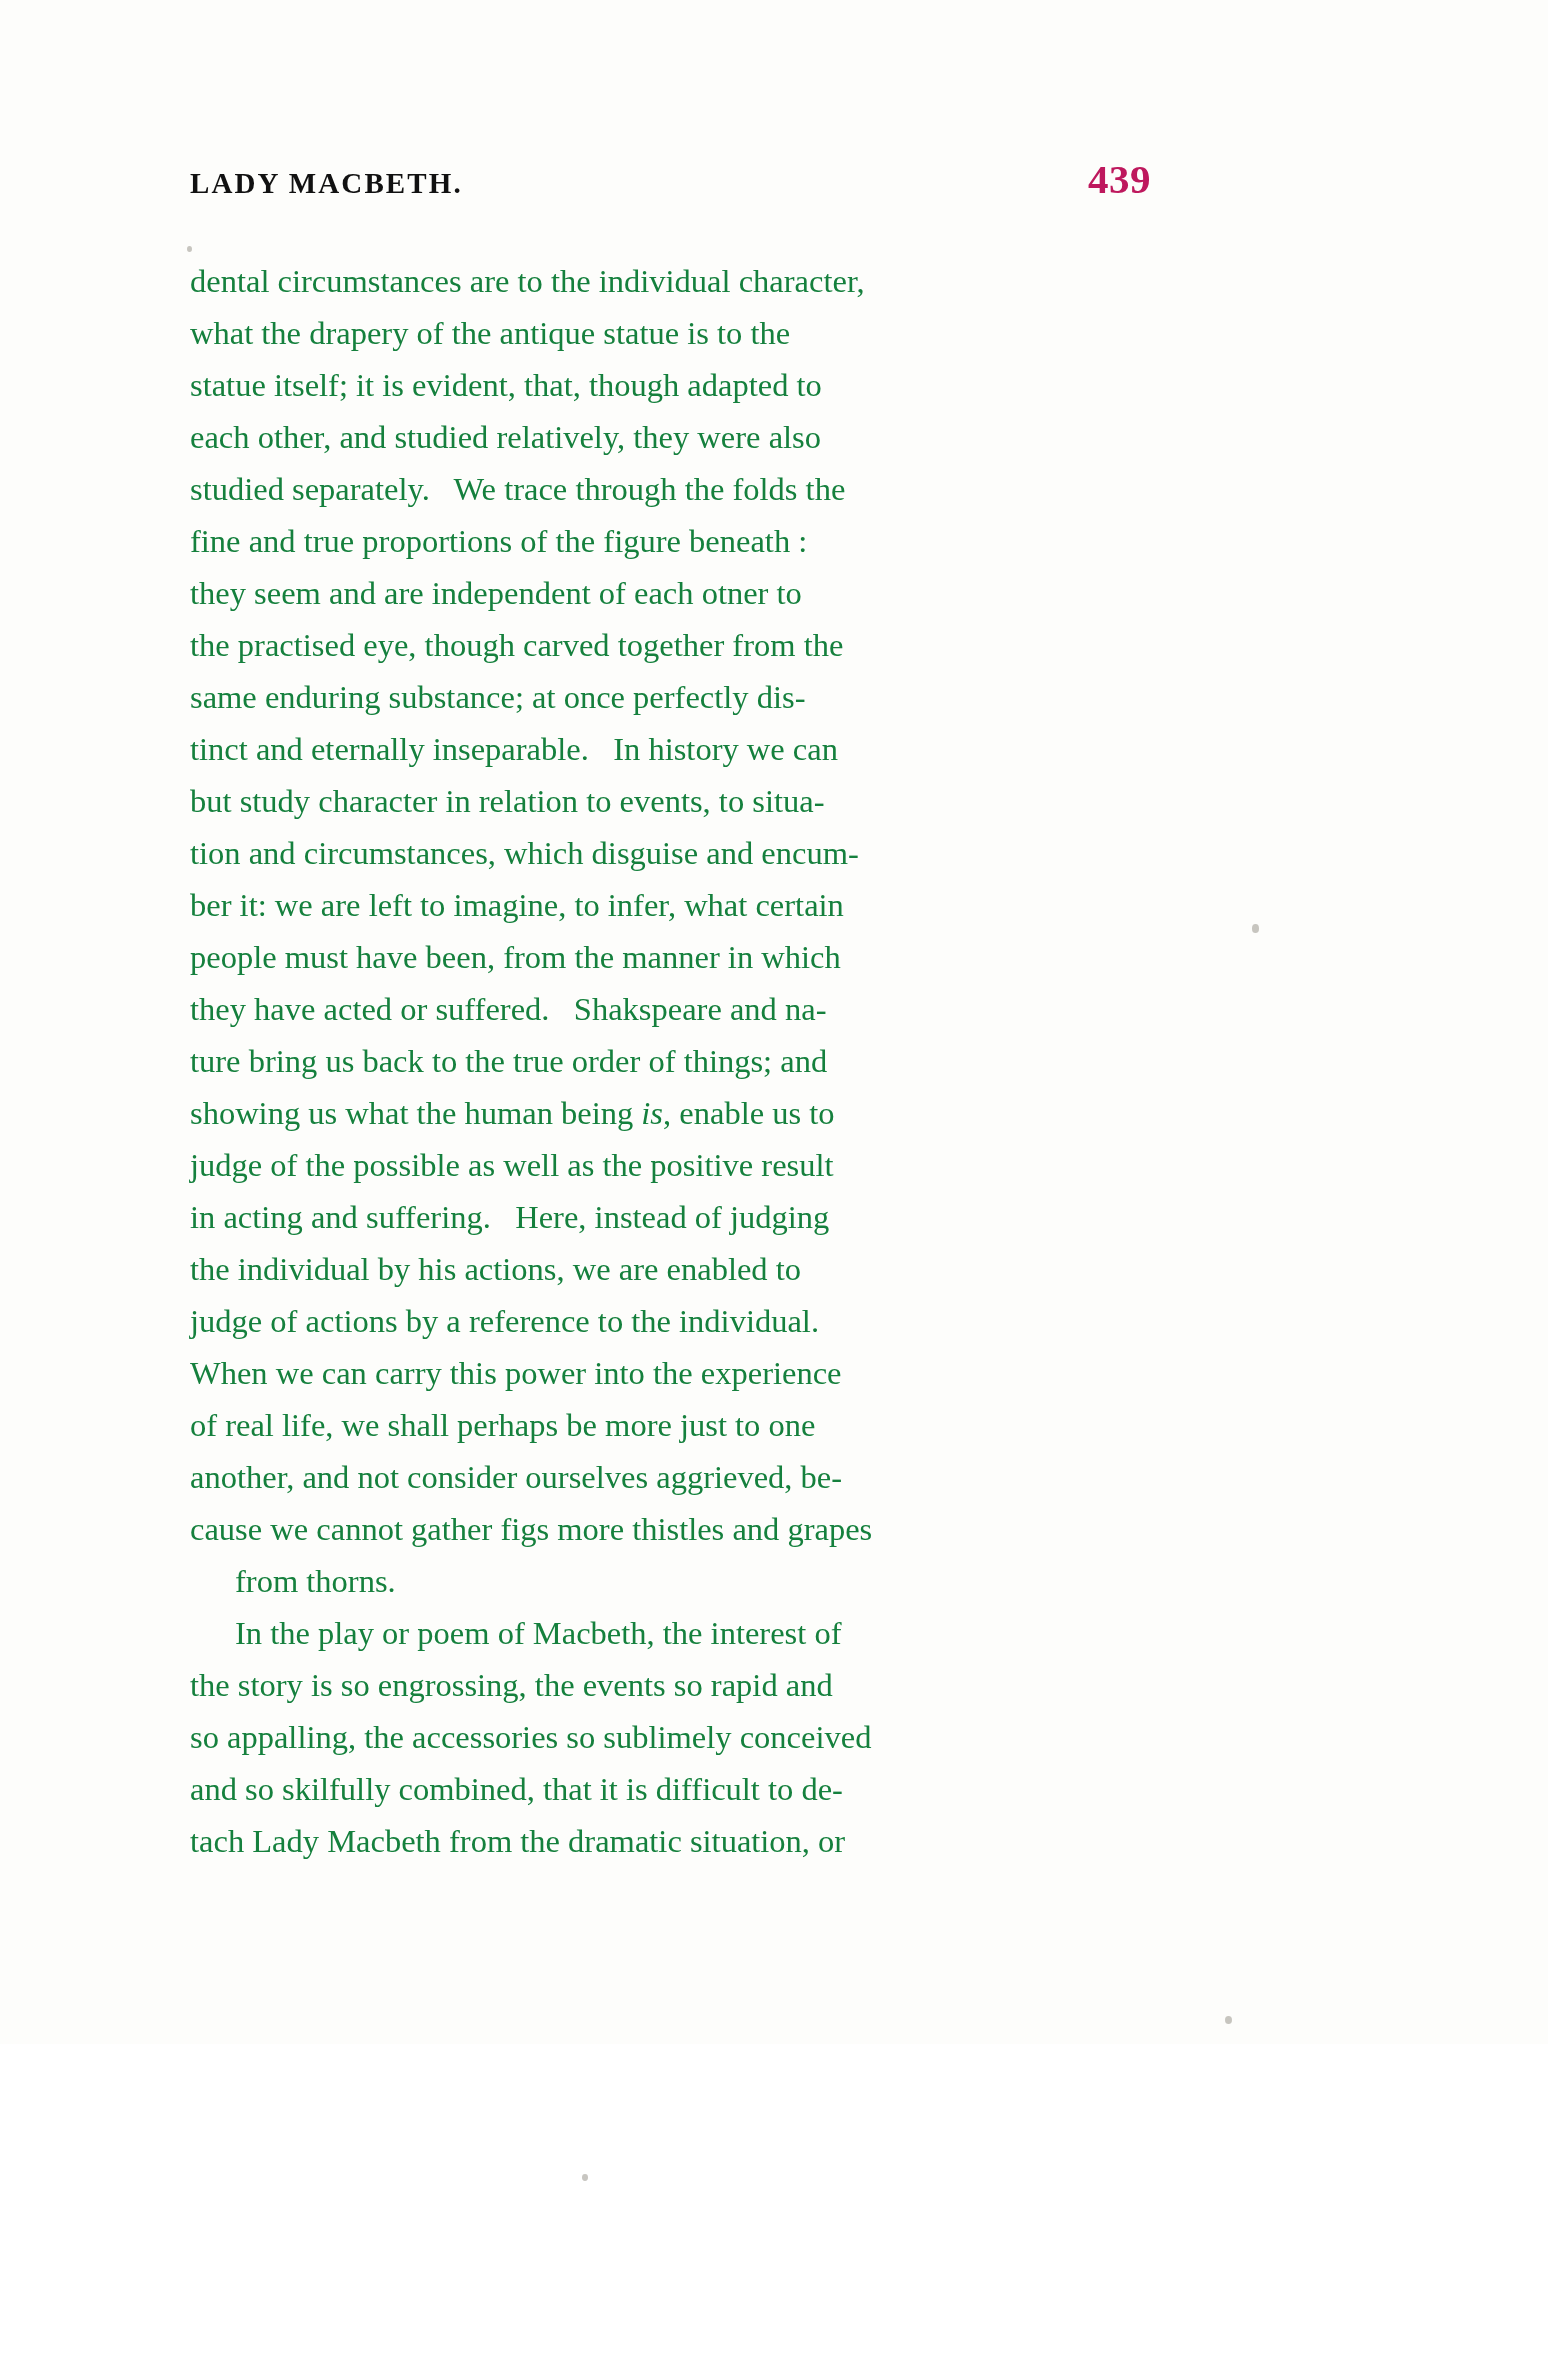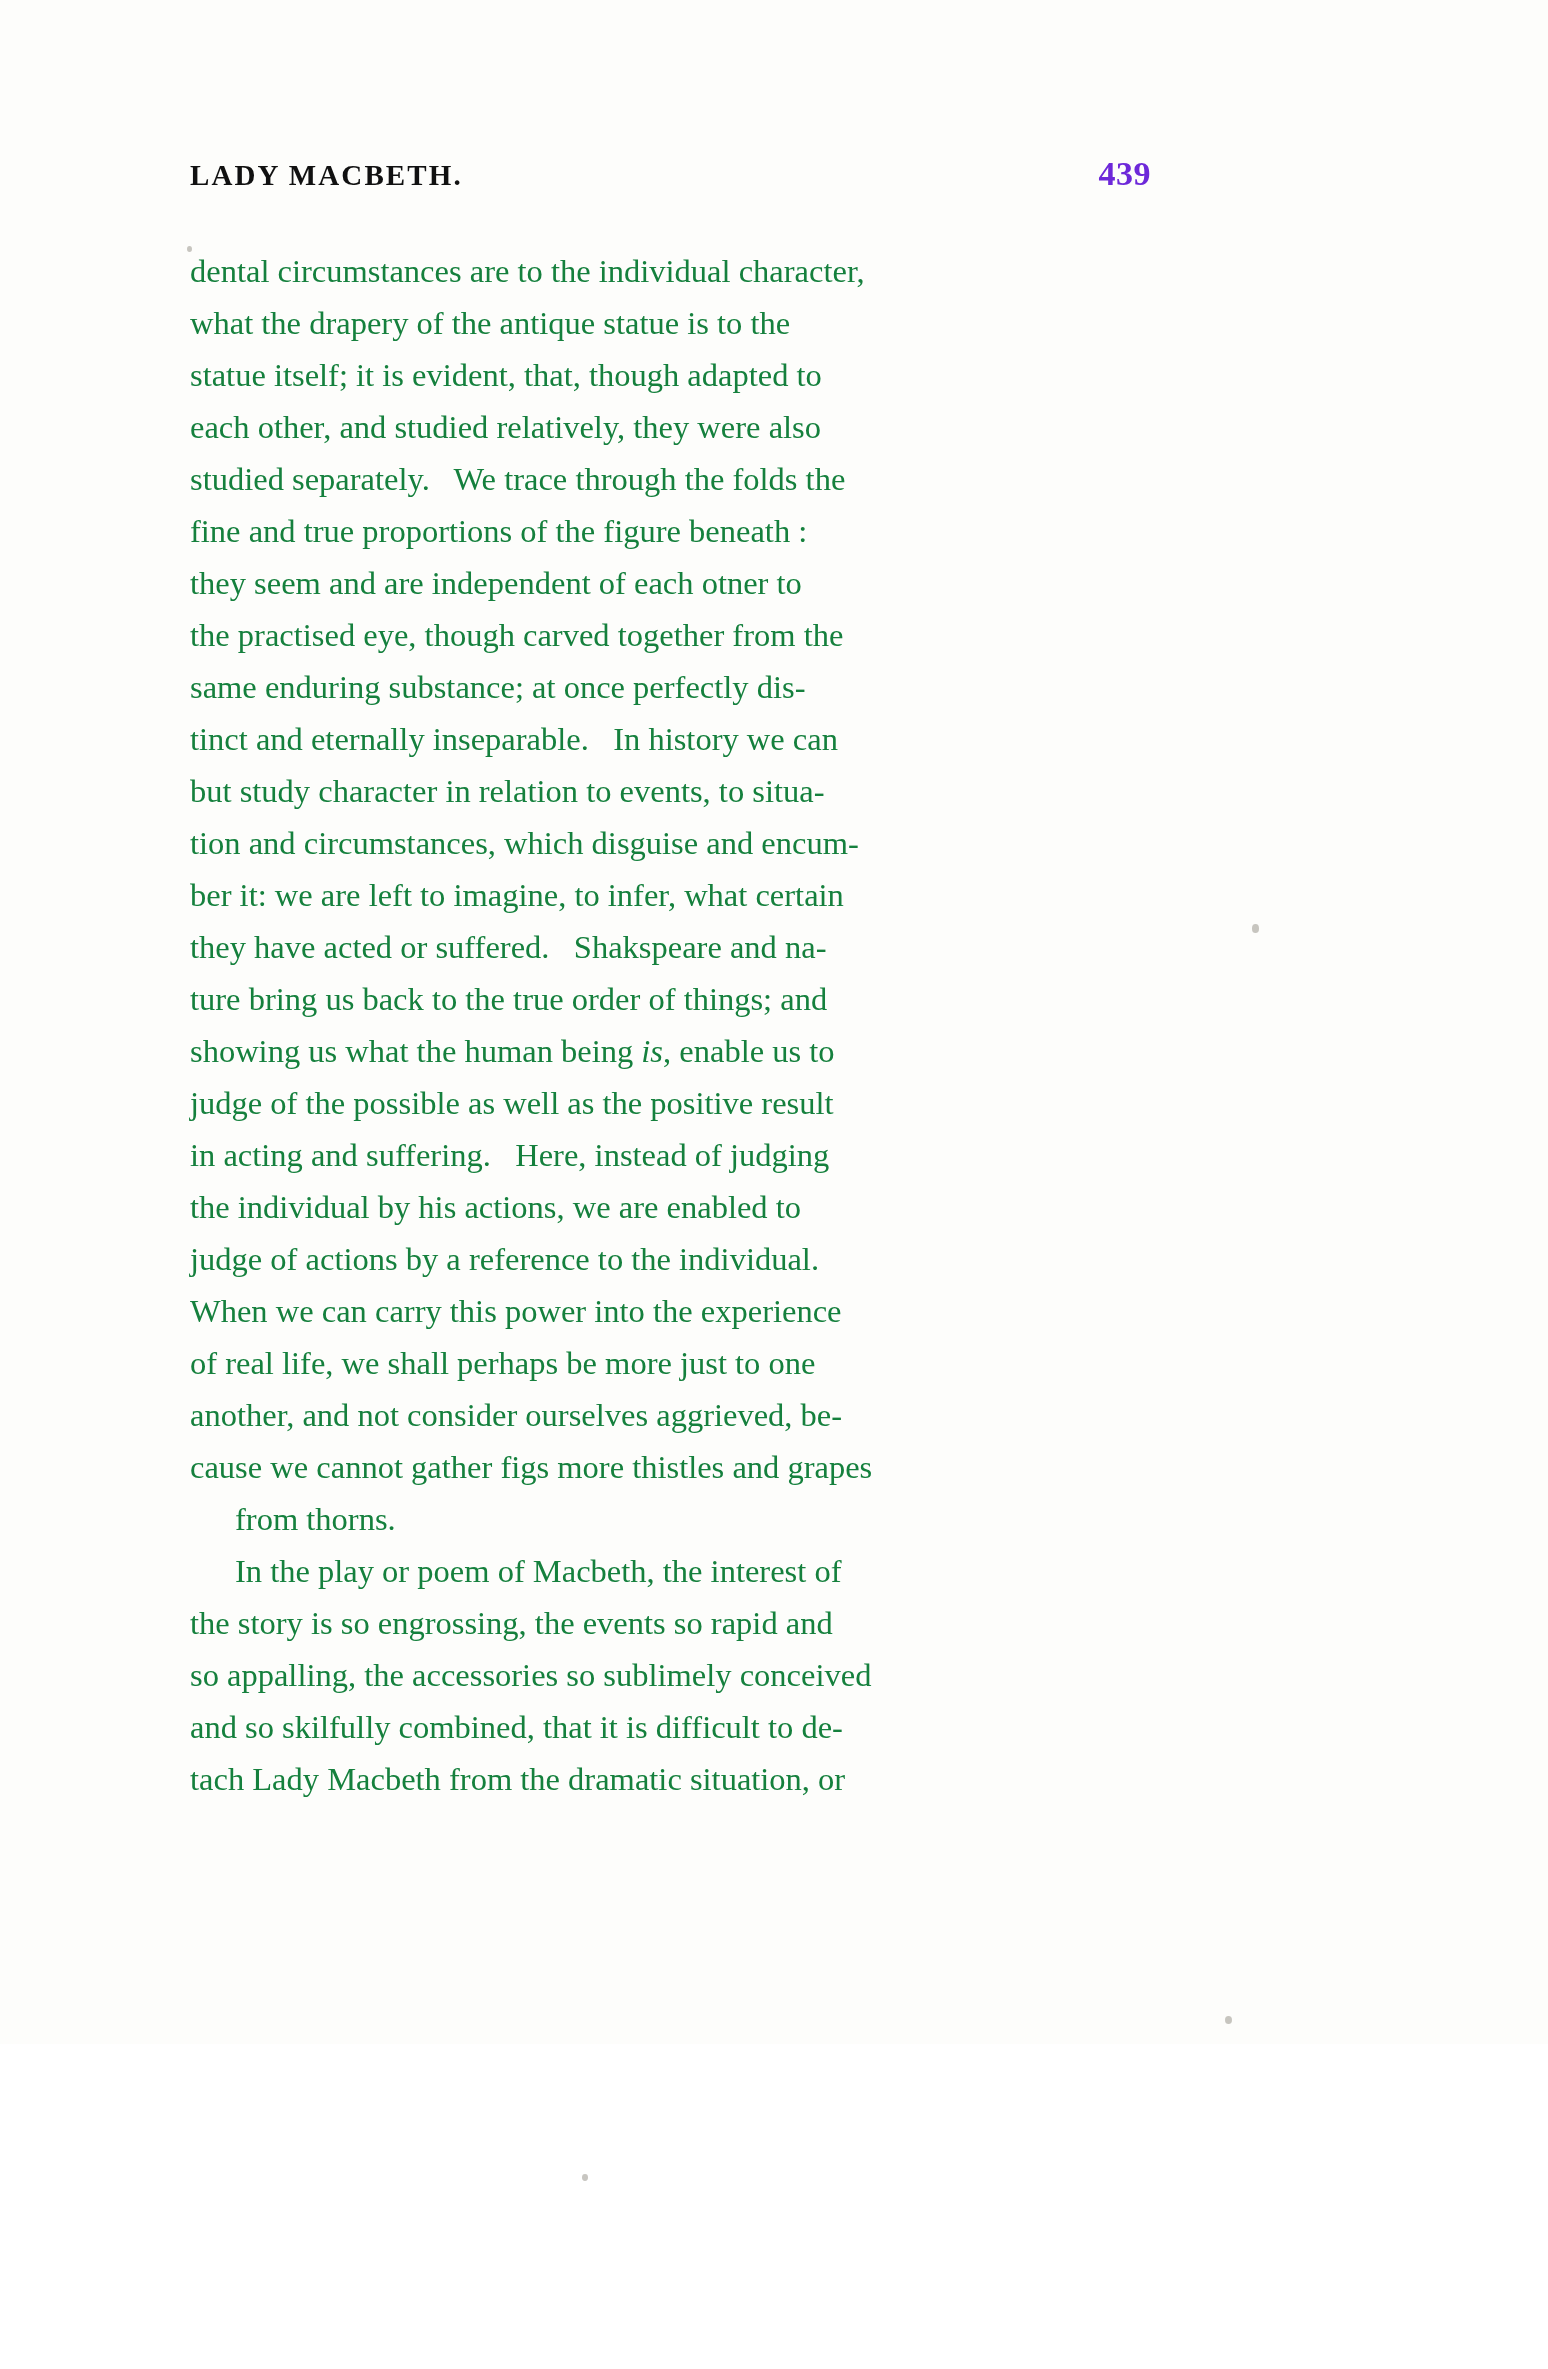--- a/index.html
+++ b/index.html
@@ -39,22 +39,22 @@
   .running-head {
     font-family: "Liberation Serif", serif;
     font-weight: bold;
     font-size: 29px;
     letter-spacing: 2.1px;
     color: #111;
   }
   .folio {
     font-family: "Liberation Serif", serif;
     font-weight: bold;
-    font-size: 34px;
-    color: #6d28d9;
+    font-size: 41px;
+    color: #be185d;
     letter-spacing: 0.5px;
   }
   .body-text {
     font-size: 32.5px;
     line-height: 52px;
     color: #15803d;
     text-align: justify;
     text-justify: inter-word;
   }
   .body-text p {
@@ -140,20 +140,23 @@
         <span class="jline">
             <span>but study character in relation to events, to situa-</span>
           </span>
         <span class="jline">
             <span>tion and circumstances, which disguise and encum-</span>
           </span>
         <span class="jline">
             <span>ber it: we are left to imagine, to infer, what certain</span>
           </span>
         <span class="jline">
+            <span>people must have been, from the manner in which</span>
+          </span>
+        <span class="jline">
             <span>they have acted or suffered.   Shakspeare and na-</span>
           </span>
         <span class="jline">
             <span>ture bring us back to the true order of things; and</span>
           </span>
         <span class="jline">
             <span>showing us what the human being <em class="ital">is</em>, enable us to</span>
           </span>
         <span class="jline">
             <span>judge of the possible as well as the positive result</span>

